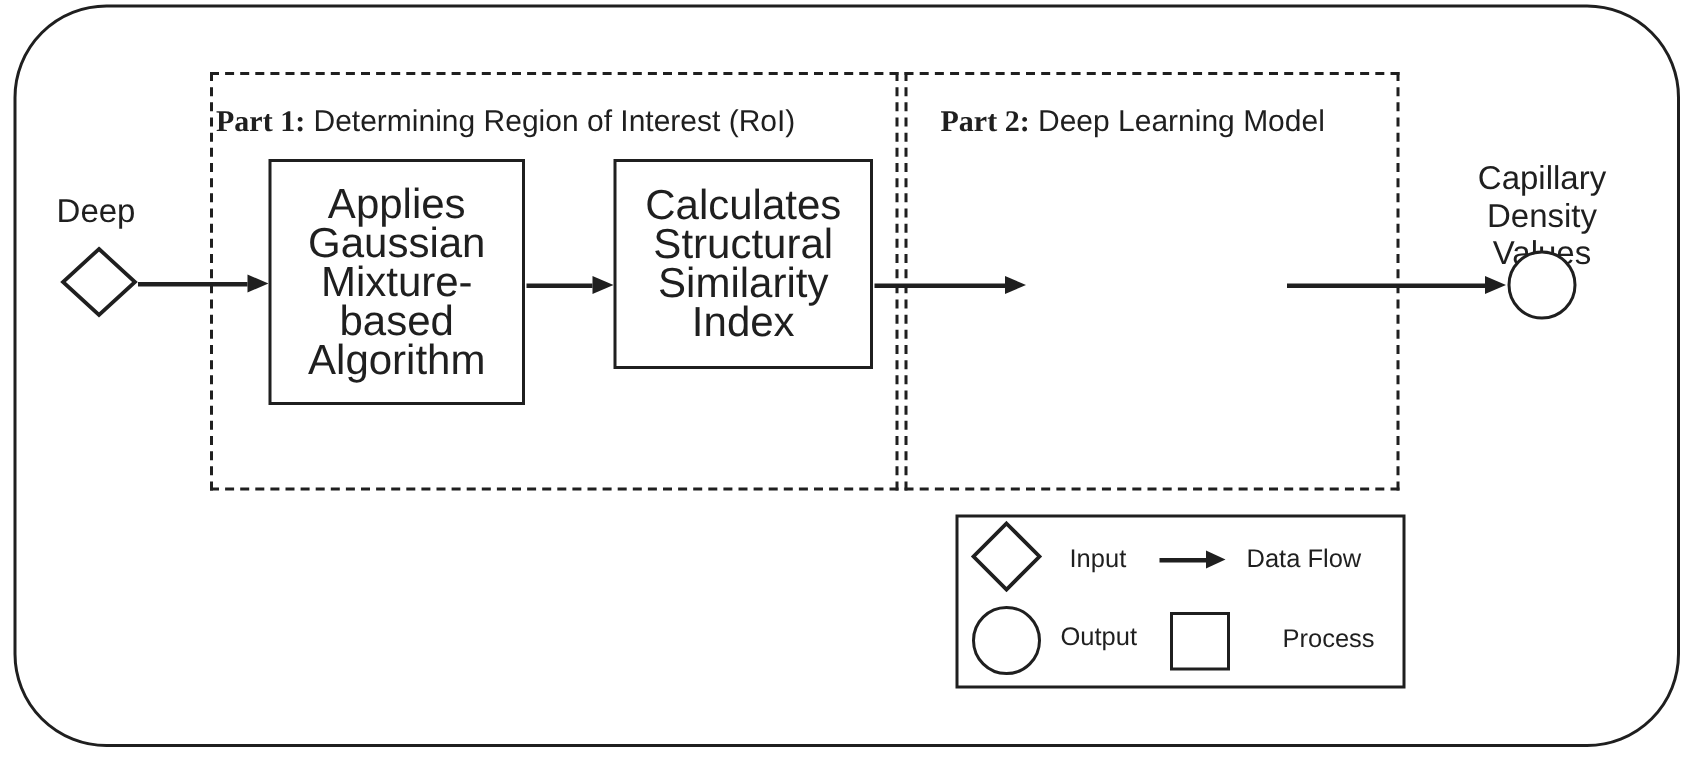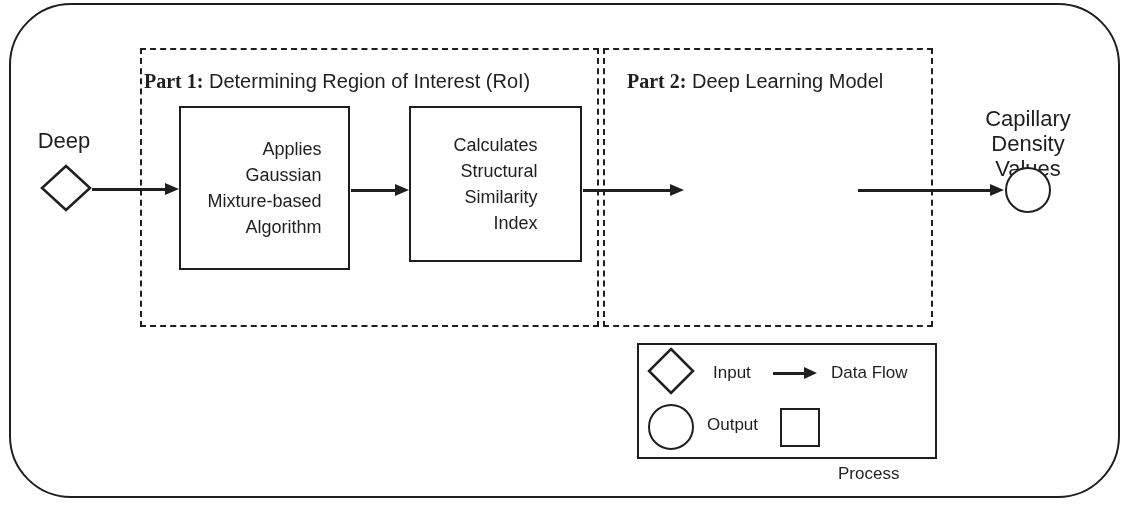--- a/index.html
+++ b/index.html
@@ -58,36 +58,36 @@
   .part-2 { left: 603px; width: 330px; }
   .part-title { position: absolute; font-size: 20px; line-height: 23px; white-space: nowrap; }
   .part-1 .part-title { left: 2px; top: 20px; }
   .part-2 .part-title { left: 22px; top: 20px; }
   .part-title b { font-weight: bold; font-family: Liberation Serif, serif; }
 
   
   .process-box {
     position: absolute; border: 2.5px solid var(--stroke); background: var(--bg);
     display: flex; align-items: center; justify-content: center;
-    text-align: right; font-size: 18px; line-height: 26px; white-space: pre-line;
+    text-align: center; font-size: 28px; line-height: 26px; white-space: pre-line;
   }
   .pbox-1 { left: 37px;  top: 56px; width: 171px; height: 164px; }
-  .pbox-2 { left: 267px; top: 56px; width: 173px; height: 156px; }
+  .pbox-2 { left: 267px; top: 56px; width: 173px; height: 140px; }
   .pbox-3 { left: 80px;  top: 56px; width: 175px; height: 165px; }
 
   
   .legend-box {
     position: absolute; left: 637px; top: 343px; width: 300px; height: 116px;
     border: 2.5px solid var(--stroke); background: var(--bg);
   }
   .legend-label { position: absolute; font-size: 17px; line-height: 20px; white-space: nowrap; }
   .legend-input-label    { left: 74px;  top: 18px; }
   .legend-dataflow-label { left: 192px; top: 18px; }
   .legend-output-label   { left: 68px;  top: 70px; }
-  .legend-process-label  { left: 199px; top: 71px; margin-top: 48px; }
+  .legend-process-label  { left: 216px; top: 71px; }
   .legend-diamond { left: 8px; top: 2px; }
   .legend-circle  { left: 9px; top: 59px; }
   .legend-square  {
     position: absolute; left: 141px; top: 63px; width: 40px; height: 39px;
     border: 2.5px solid var(--stroke); background: var(--bg);
   }
   .legend-arrow { left: 134px; top: 27px; width: 31px; }
   .legend-arrow::after { border-left-width: 13px; border-top-width: 6px; border-bottom-width: 6px; right: -13px; }
 </style>
 </head>

